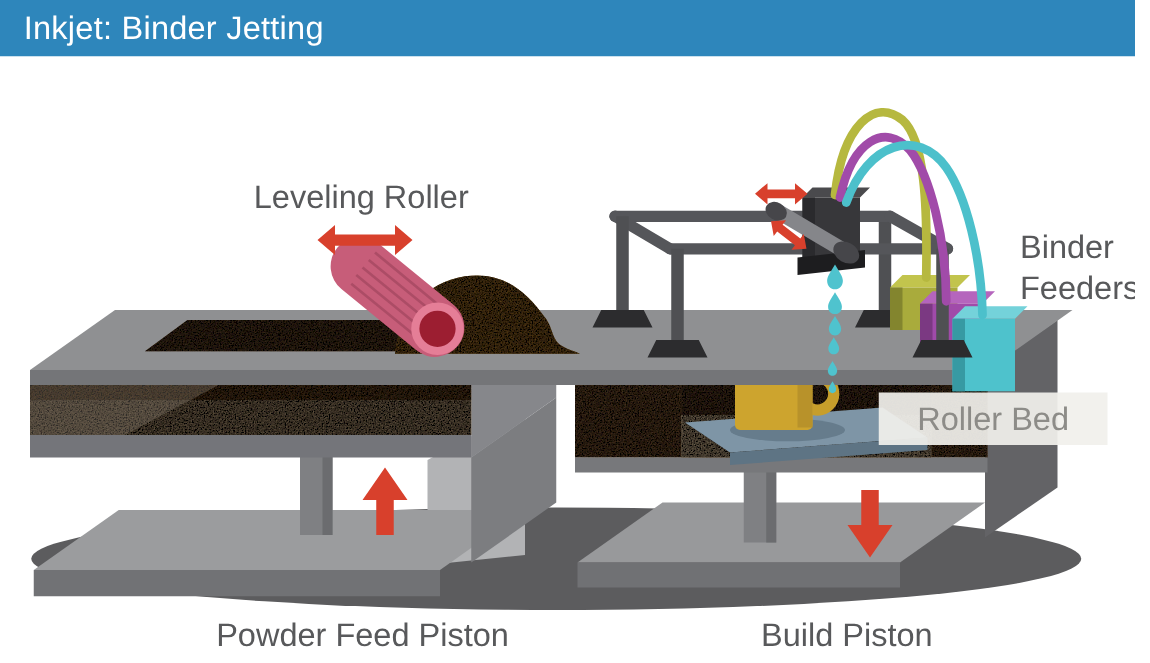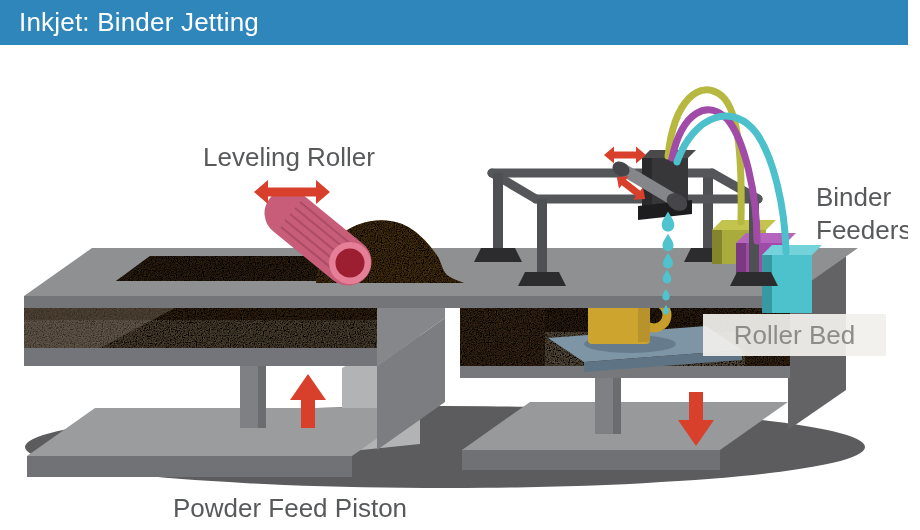--- a/index.html
+++ b/index.html
@@ -199,14 +199,15 @@
 
   <div class="lbl" style="left:800px;top:181px;margin-left:16px;">
     <div>Binder</div>
     <div>Feeders</div>
   </div>
 
   <div id="powder-bed-label">Roller Bed</div>
 
   <div class="lbl center" style="left:100px;top:492px;width:380px;">Powder Feed Piston</div>
 
+  <div class="lbl center" style="left:520px;top:492px;width:315px;">Build Piston</div>
 
 </div>
 
 </body></html>

